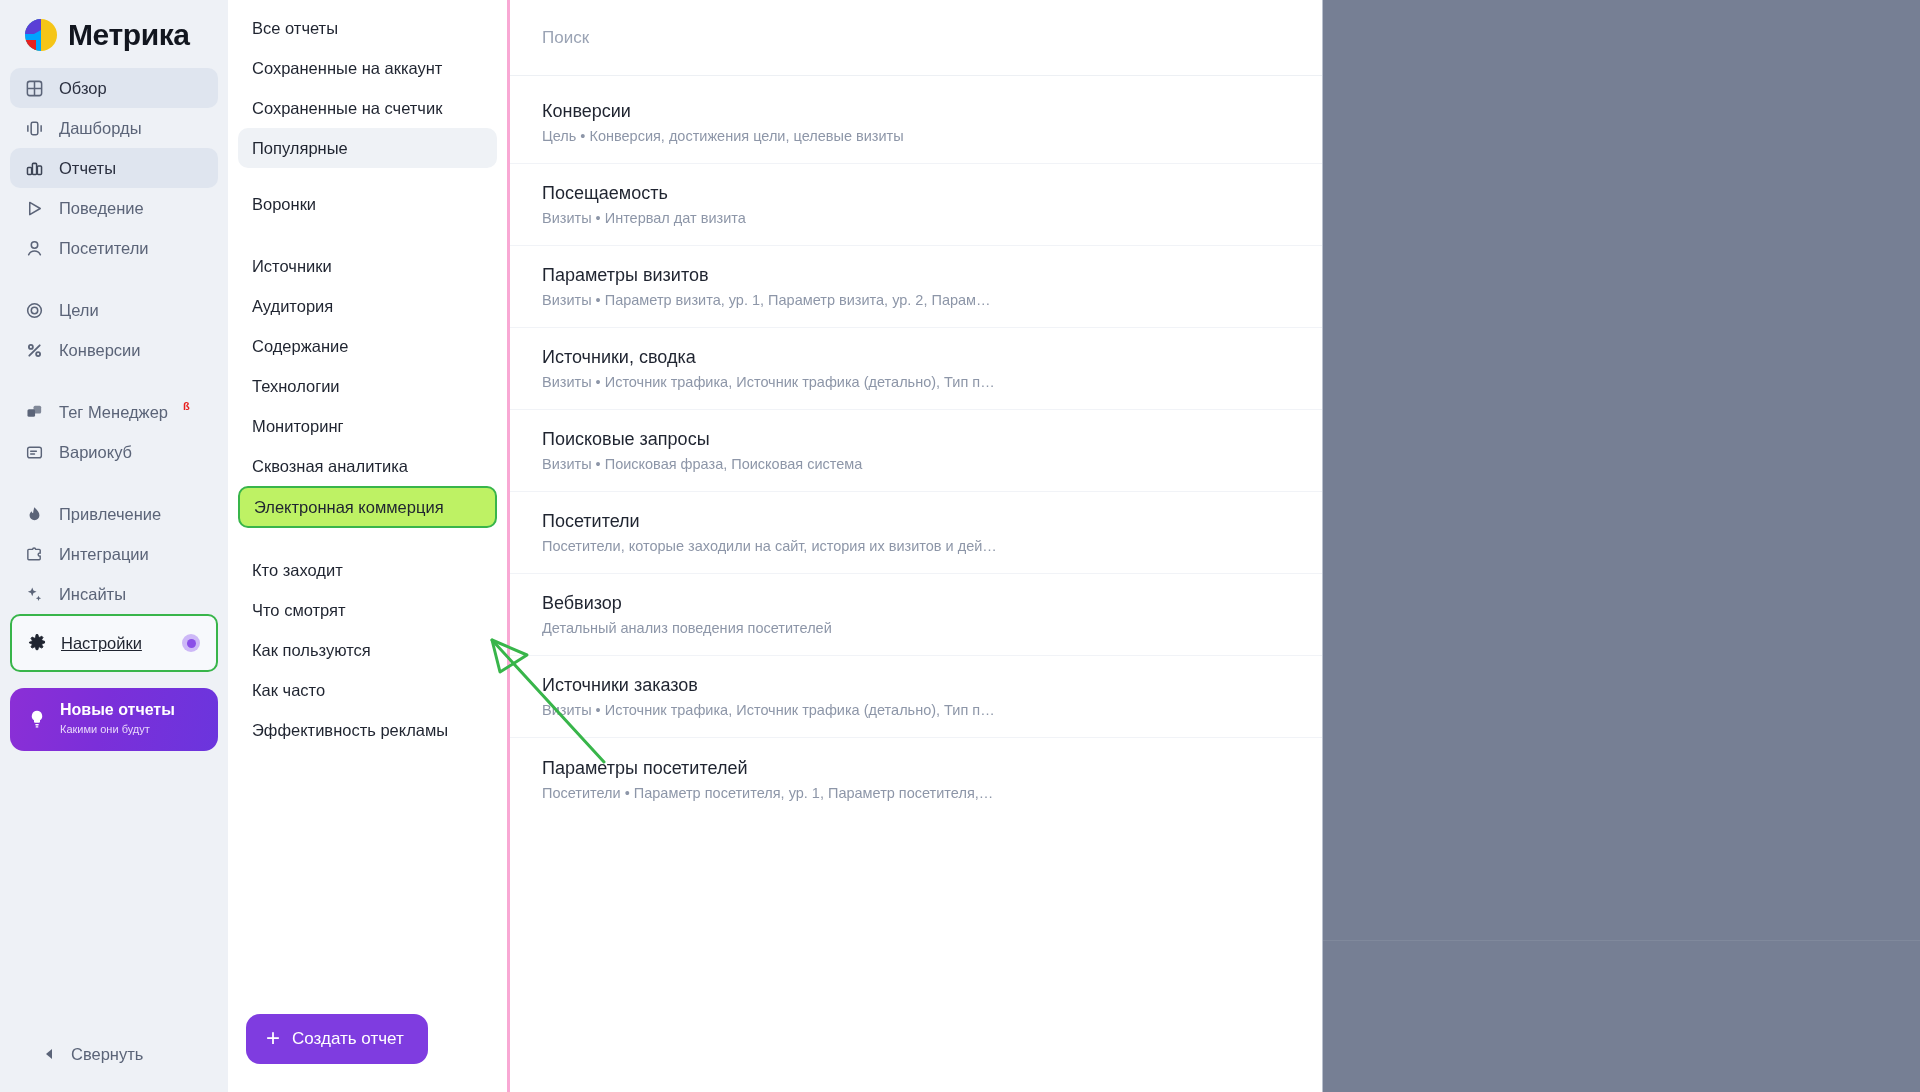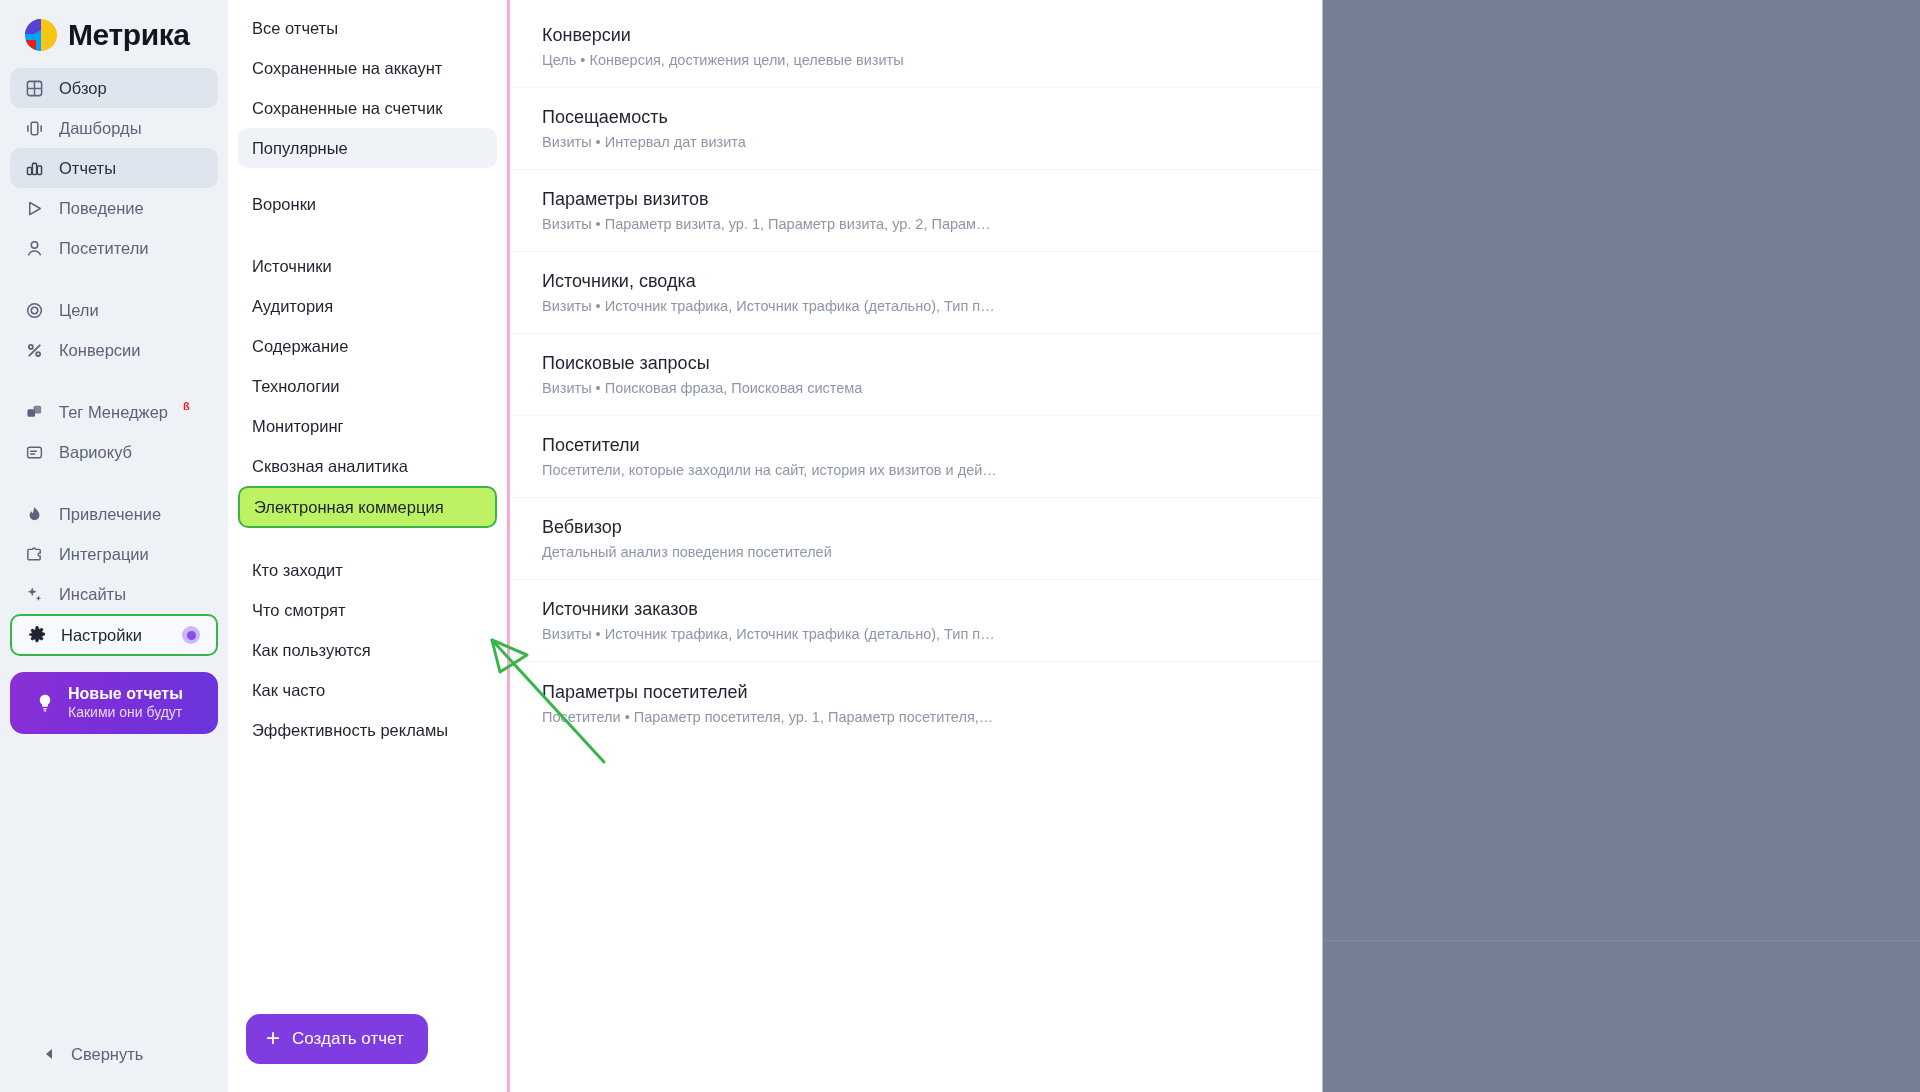--- a/index.html
+++ b/index.html
@@ -40,42 +40,43 @@
   .nav-item .ico { width: 21px; height: 21px; flex: 0 0 21px; display: flex; align-items: center; justify-content: center; }
   .nav-item .ico svg { display: block; }
   .beta-badge {
     color: #e8201e; font-size: 11px; font-weight: 700;
     position: relative; top: -6px; left: 1px;
   }
 
   .nav-item.highlight {
     border: 2px solid #38b54a;
     background: #f7f9fc;
-    height: 42px;
+    height: 58px;
     color: #1f2430;
+    text-decoration: underline;
   }
   .nav-item.highlight .ico svg { stroke: #1f2430; }
   .purple-dot {
     position: absolute; right: 16px; top: 50%; transform: translateY(-50%);
     width: 18px; height: 18px; border-radius: 50%;
     background: #cdb8f7; display: flex; align-items: center; justify-content: center;
   }
   .purple-dot::after { content: ""; width: 9px; height: 9px; border-radius: 50%; background: #8a4fe8; }
 
   .promo-card {
     margin: 14px 10px 0 10px;
     background: linear-gradient(103deg, #8b2fd6 0%, #7b2fd9 45%, #6b35dd 100%);
     border-radius: 14px;
-    padding: 12px 14px 13px 24px;
+    padding: 12px 14px 13px 16px;
     display: flex; align-items: center; gap: 12px;
     cursor: pointer;
   }
   .promo-ico { width: 22px; height: 22px; flex: 0 0 22px; display:flex; align-items:center; justify-content:center; }
   .promo-title { color: #ffffff; font-size: 16px; font-weight: 700; line-height: 19px; }
-  .promo-sub { color: #e8d7fb; font-size: 14px; line-height: 18px; margin-top: 13px; }
+  .promo-sub { color: #e8d7fb; font-size: 11px; line-height: 18px; margin-top: 13px; }
 
   .collapse-row {
     margin-top: auto;
     display: flex; align-items: center; gap: 16px;
     padding: 0 0 28px 44px;
     color: #5b6478; font-size: 16.5px; cursor: pointer;
   }
 
   
   .midcol {
@@ -417,20 +418,23 @@
 
     <div class="create-btn-wrap">
       <button class="create-btn">
         <span class="plus">+</span>
         <span>Создать отчет</span>
       </button>
     </div>
   </nav>
 
   <section class="main">
+    <div class="search-bar">
+      <input class="search-input" type="text" placeholder="Поиск" style="">
+    </div>
 
     <div class="report-list">
 
       <div class="report-row">
         <div class="report-texts">
           <div class="report-title">Конверсии</div>
           <div class="report-sub">Цель • Конверсия, достижения цели, целевые визиты</div>
         </div>
         <div class="row-actions">
           <span class="chart-badge">

